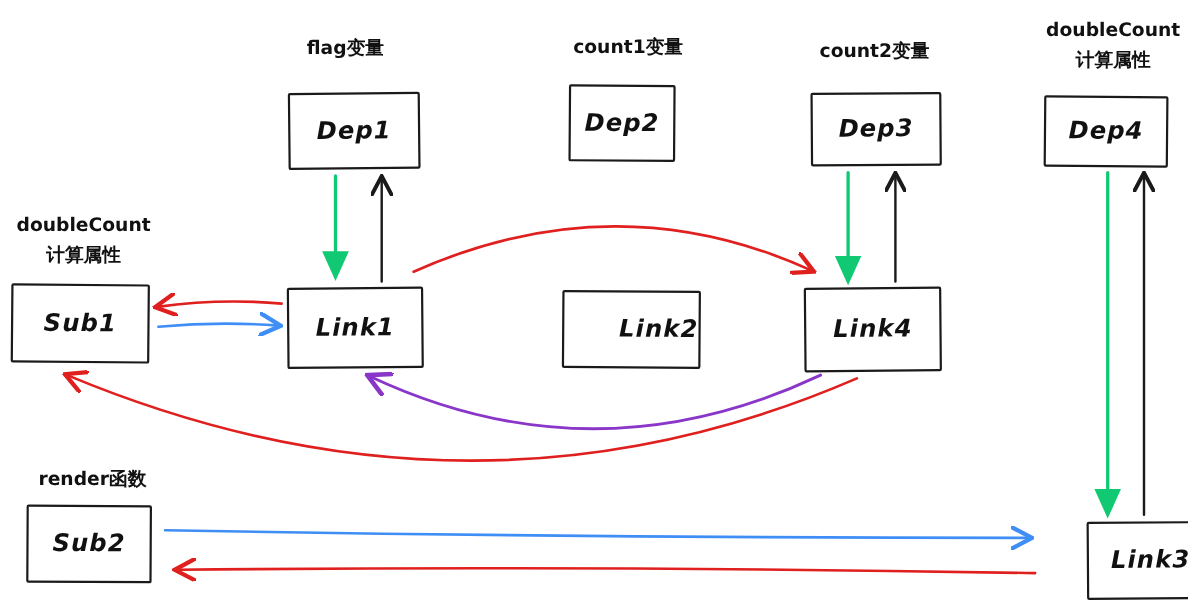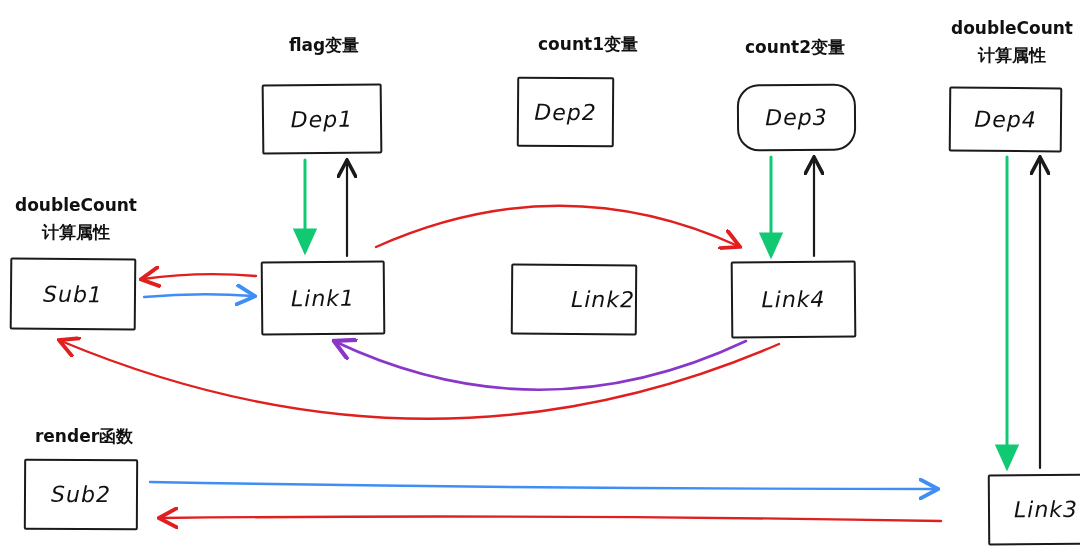--- a/index.html
+++ b/index.html
@@ -29,21 +29,21 @@
     border: 2.5px solid #1a1a1a;
     border-radius: 2px;
     background: #ffffff;
     display: flex;
     align-items: center;
     justify-content: center;
   }
   .node-label {
     font-family: "DejaVu Sans", sans-serif;
     font-style: italic;
-    font-weight: 400;
+    font-weight: 700;
     font-size: 22px;
     color: #111111;
     letter-spacing: 1px;
   }
   .annotation {
     position: absolute;
     transform: translate(-50%, -50%);
     text-align: center;
     font-family: "DejaVu Sans", sans-serif;
     font-weight: 700;
@@ -88,21 +88,21 @@
       <path d="M 779 344 Q 430 495 61 341" stroke="#e01f1f" stroke-width="2.4" fill="none" stroke-linecap="round" marker-end="url(#arrow-red)"></path>
       <path d="M 150 482 Q 540 489 936 489" stroke="#3f8ef6" stroke-width="2.4" fill="none" stroke-linecap="round" marker-end="url(#arrow-blue)"></path>
       <path d="M 941 521 Q 540 514 161 518" stroke="#e01f1f" stroke-width="2.4" fill="none" stroke-linecap="round" marker-end="url(#arrow-red)"></path>
     </svg>
 <div class="node" style="left: 262px; top: 84px; width: 120px; height: 70px; transform: rotate(-0.6deg);">
       <span class="node-label">Dep1</span>
     </div>
     <div class="node" style="left: 517px; top: 77px; width: 97px; height: 70px; transform: rotate(0.4deg);">
       <span class="node-label">Dep2</span>
     </div>
-    <div class="node" style="left: 737px; top: 84px; width: 119px; height: 67px; transform: rotate(-0.4deg); border-radius: 22px;">
+    <div class="node" style="left: 737px; top: 84px; width: 119px; height: 67px; transform: rotate(-0.4deg);">
       <span class="node-label">Dep3</span>
     </div>
     <div class="node" style="left: 949px; top: 87px; width: 113px; height: 65px; transform: rotate(0.5deg);">
       <span class="node-label">Dep4</span>
     </div>
     <div class="node" style="left: 10px; top: 258px; width: 126px; height: 72px; transform: rotate(0.5deg);">
       <span class="node-label">Sub1</span>
     </div>
     <div class="node" style="left: 261px; top: 261px; width: 124px; height: 74px; transform: rotate(-0.5deg);">
       <span class="node-label">Link1</span>
@@ -112,24 +112,24 @@
     </div>
     <div class="node" style="left: 731px; top: 261px; width: 125px; height: 77px; transform: rotate(-0.5deg);">
       <span class="node-label">Link4</span>
     </div>
     <div class="node" style="left: 24px; top: 459px; width: 114px; height: 71px; transform: rotate(0.3deg);">
       <span class="node-label">Sub2</span>
     </div>
     <div class="node" style="left: 988px; top: 474px; width: 116px; height: 71px; transform: rotate(-0.4deg);">
       <span class="node-label">Link3</span>
     </div>
-    <div class="annotation" style="left: 324px; top: 45px;">
+    <div class="annotation" style="left: 314px; top: 45px;">
       <div>flag变量</div>
     </div>
-    <div class="annotation" style="left: 588px; top: 44px;">
+    <div class="annotation" style="left: 571px; top: 44px;">
       <div>count1变量</div>
     </div>
     <div class="annotation" style="left: 795px; top: 47px;">
       <div>count2变量</div>
     </div>
     <div class="annotation" style="left: 1012px; top: 42px;">
       <div>doubleCount</div>
       <div>计算属性</div>
     </div>
     <div class="annotation" style="left: 76px; top: 219px;">

